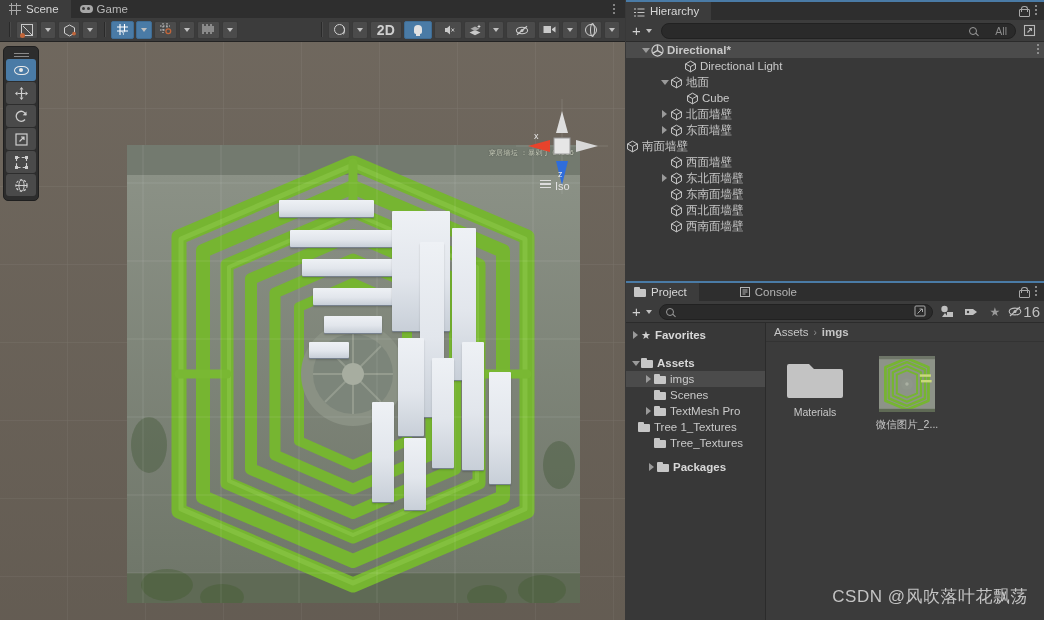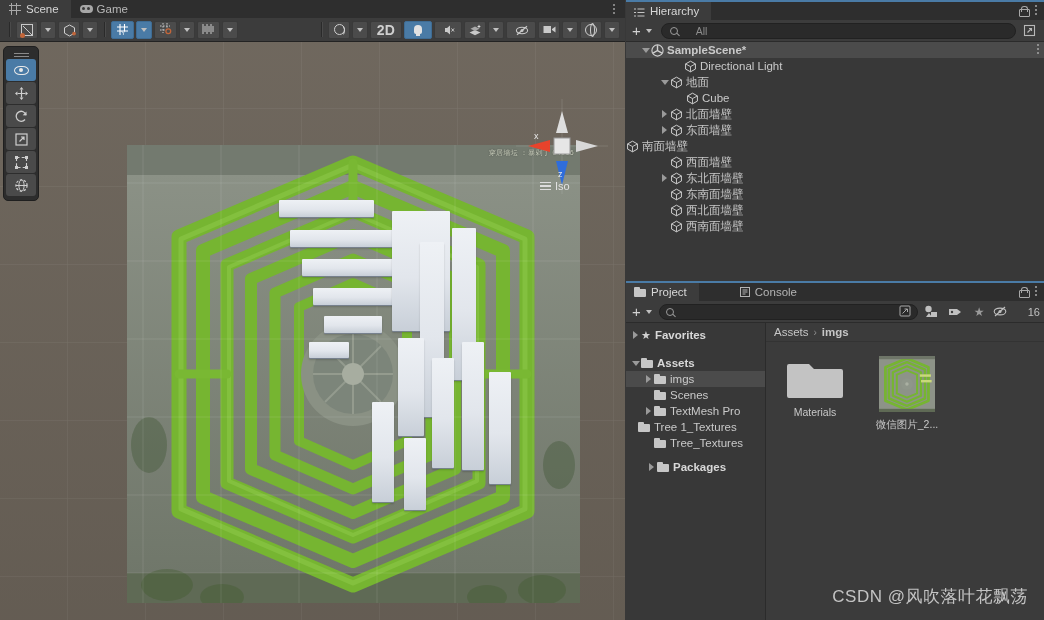--- a/index.html
+++ b/index.html
@@ -98,61 +98,61 @@
   .ov-grip { height:9px; display:flex; align-items:center; justify-content:center; }
   .ov-grip i { display:block; width:15px; height:1px; background:#8a8a8a; box-shadow:0 3px 0 #8a8a8a; }
   .ov-btn { height:22px; margin:1px 2px; border-radius:3px; display:flex; align-items:center; justify-content:center;
      background:#4a4a4a; color:#d2d2d2; }
   .ov-btn.on { background:#4a7ba6; }
   .eye { width:15px;height:9px;border:1.4px solid #e8e8e8;border-radius:50% 50% 50% 50%/60% 60% 60% 60%; position:relative;}
   .eye:after{content:"";position:absolute;left:4.5px;top:1.6px;width:4px;height:4px;border-radius:50%;background:#e8e8e8;}
 
   
   .gizmo { position:absolute; left:516px; top:57px; width:92px; height:95px; }
-  .giz-label { position:absolute; left:540px; top:138px; display:flex; align-items:center; gap:4px; font-size:11px; color:#e2e2e2; }
+  .giz-label { position:absolute; left:540px; top:138px; display:flex; align-items:flex-start; gap:4px; font-size:11px; color:#e2e2e2; }
   .giz-burger { display:inline-block; width:11px; height:8px;
      background:linear-gradient(to bottom,#ddd 0,#ddd 1.2px,transparent 1.2px,transparent 3.4px,#ddd 3.4px,#ddd 4.6px,transparent 4.6px,transparent 6.8px,#ddd 6.8px,#ddd 8px); }
 
   
   .right { position:absolute; left:626px; top:0; width:418px; height:620px; background:#383838; }
   .panel-tabbar { height:18px; background:#2e2e2e; display:flex; align-items:stretch; position:relative;gap:33px; }
   .panel-tabbar.hier { border-top:2px solid #4a7ba6; height:20px; }
   .ptab { display:flex; align-items:center; gap:5px; padding:0 12px 0 8px; font-size:11.5px; color:#b4b4b4; }
   .ptab.active { background:#3c3c3c; color:#d8d8d8; }
   .ptab-tools { margin-left:auto; display:flex; align-items:center; gap:7px; padding-right:7px; }
   .lock { width:9px; height:11px; position:relative; }
   .lock:before{content:"";position:absolute;left:0;bottom:0;width:9px;height:6px;border:1.2px solid #a8a8a8;border-radius:1px;}
   .lock:after{content:"";position:absolute;left:2px;top:0;width:5px;height:5px;border:1.2px solid #a8a8a8;border-bottom:none;border-radius:3px 3px 0 0;}
   .kebab i{display:block;width:2px;height:2px;border-radius:50%;background:#a8a8a8;margin-bottom:2px;}
 
   .hier-toolbar { height:22px; background:#3c3c3c; display:flex; align-items:center; padding:0 4px; gap:3px; border-bottom:1px solid #2b2b2b; }
   .plus { color:#d2d2d2; font-size:15px; line-height:12px; padding:0 2px; }
   .search-field { flex:1; height:16px; background:#2a2a2a; border:1px solid #212121; border-radius:8px;
-     display:flex; align-items:center; padding:0 8px; gap:18px; color:#8d8d8d; font-size:10.5px; }
+     display:flex; align-items:center; padding:0 8px; gap:18px; color:#8d8d8d; font-size:10.5px;justify-content:flex-end; }
   .mag { width:8px;height:8px;border:1.3px solid #9a9a9a;border-radius:50%;position:relative;flex:none;}
   .mag:after{content:"";position:absolute;right:-3px;bottom:-2px;width:4px;height:1.3px;background:#9a9a9a;transform:rotate(45deg);}
 
   .hier-body { background:#383838; height:240px; position:relative; overflow:hidden; }
   .row { height:16px; display:flex; align-items:center; font-size:11.5px; color:#c9c9c9; white-space:nowrap; padding-right:4px; position:relative; }
   .row.sel { background:#4b4b4b; }
   .arrow { width:11px; flex:none; display:flex; align-items:center; justify-content:center; }
   .arrow.open:after { content:""; border-left:4px solid transparent;border-right:4px solid transparent;border-top:5px solid #9a9a9a; }
   .arrow.closed:after { content:""; border-top:4px solid transparent;border-bottom:4px solid transparent;border-left:5px solid #9a9a9a; }
   .oico { width:13px; height:13px; flex:none; margin-right:3px; display:flex; align-items:center; justify-content:center; }
   .row-kebab { position:absolute; right:5px; top:2px; }
   .row-kebab i{display:block;width:2px;height:2px;border-radius:50%;background:#a5a5a5;margin-bottom:2px;}
 
   
   .project { position:absolute; left:0; top:281px; width:418px; height:339px; background:#383838; }
   .proj-toolbar { height:22px; background:#3c3c3c; display:flex; align-items:center; padding:0 4px; gap:3px; border-bottom:1px solid #2b2b2b; }
   .proj-search { flex:1; height:16px; background:#2a2a2a; border:1px solid #212121; border-radius:8px;
      display:flex; align-items:center; padding:0 6px; gap:5px; position:relative; }
   .pt-ico { width:21px; height:17px; display:flex; align-items:center; justify-content:center; color:#bdbdbd; }
   .pt-ico.star { color:#9a9a9a; font-size:12px; }
-  .zoomnum { font-size:11px; color:#c0c0c0;margin-left:20px; }
+  .zoomnum { font-size:15px; color:#c0c0c0; }
 
   .proj-split { display:flex; height:317px; }
   .proj-left { width:140px; background:#383838; border-right:1px solid #2b2b2b; padding-top:4px; }
   .proj-right { flex:1; background:#3b3b3b; }
   .breadcrumb { height:19px; background:#3b3b3b; display:flex; align-items:center; gap:5px; padding:0 8px; font-size:11.5px; color:#c6c6c6; border-bottom:1px solid #333; }
   .bc-sep { color:#8d8d8d; font-size:10px; }
   .assets-grid { display:flex; gap:22px; padding:14px 0 0 14px; }
   .asset { width:70px; display:flex; flex-direction:column; align-items:center; gap:6px; }
   .asset-label { font-size:10.5px; color:#c8c8c8; max-width:72px; overflow:hidden; text-overflow:ellipsis; white-space:nowrap; text-align:center; }
   .folder-big { width:56px; height:44px; position:relative; }
@@ -538,21 +538,21 @@
     <div class="hier-body">
       <div class="row sel">
         <span style="width:14px"></span>
         <span class="arrow open"></span>
         <span class="oico">
           <svg width="13" height="13" viewBox="0 0 13 13">
               <circle cx="6.5" cy="6.5" r="5.6" fill="none" stroke="#d0d0d0" stroke-width="1.1"></circle>
               <path d="M6.5 1.2 L6.5 6.5 L11 9.2 M6.5 6.5 L2 9.2" stroke="#d0d0d0" stroke-width="1.4" fill="none"></path>
             </svg>
         </span>
-        <span style="font-weight:bold">SampleScene*</span>
+        <span style="font-weight:bold">Directional*</span>
         <span class="row-kebab kebab">
             <i></i>
             <i></i>
             <i></i>
           </span>
       </div>
 
 
       <div class="row" style="padding-left:58px">
         <span class="oico">

